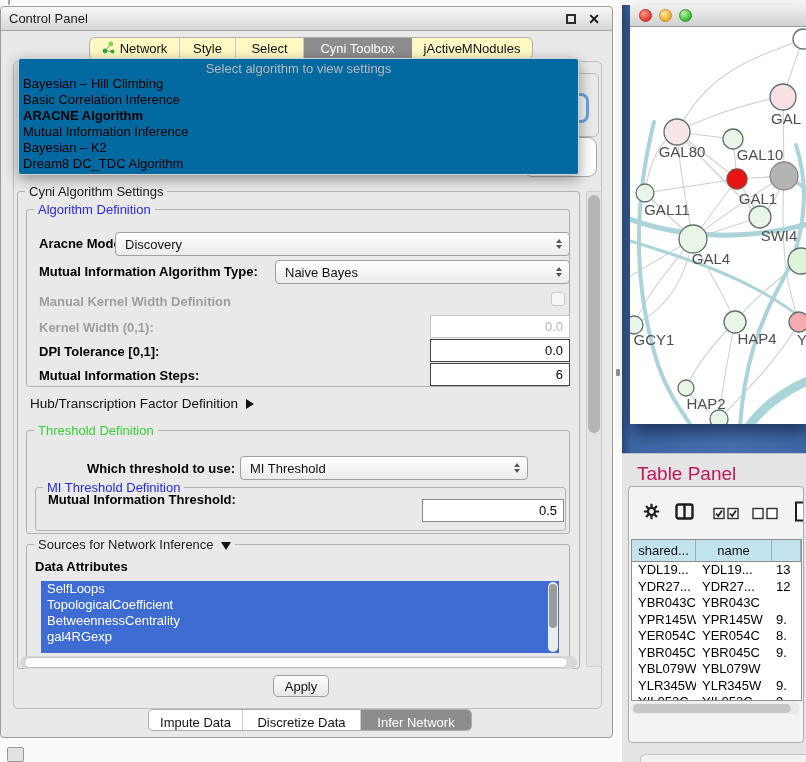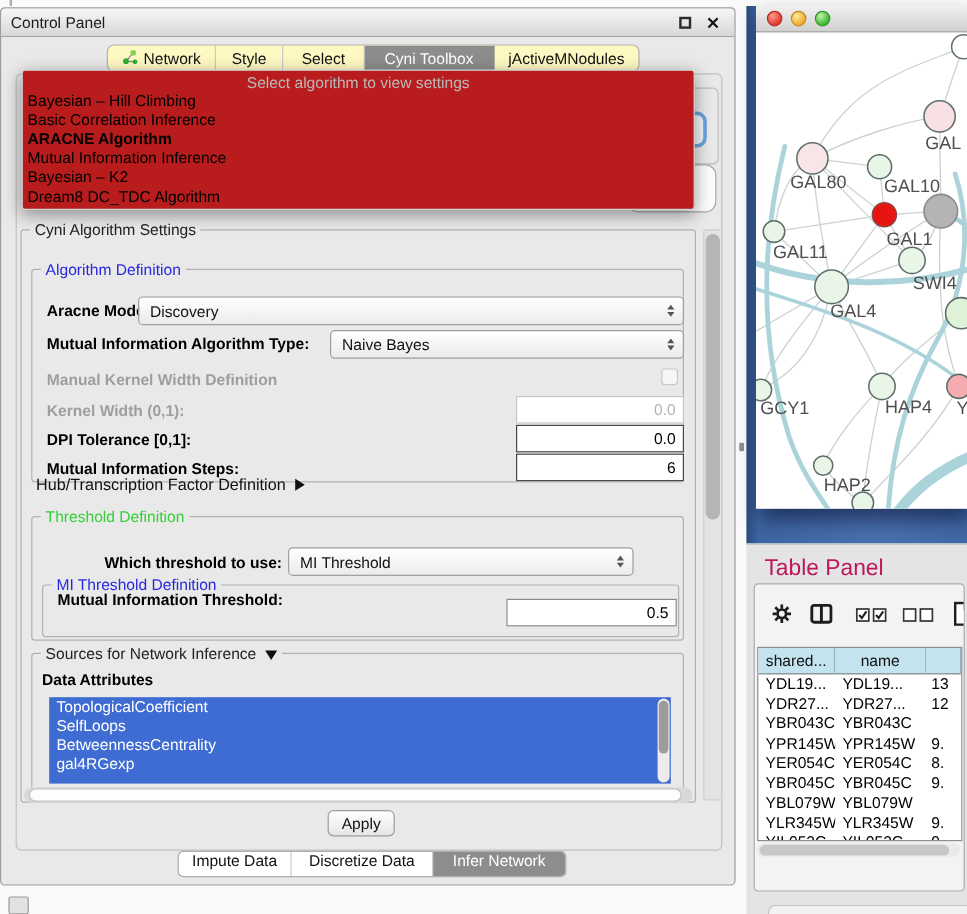--- a/index.html
+++ b/index.html
@@ -44,28 +44,28 @@
   .attr-list{position:absolute;background:#3e6cd2;overflow:hidden}
   .attr-item{color:#fff;font-size:13px;height:16px;line-height:16px;padding-left:6px;white-space:nowrap}
   .attr-scroll{position:absolute;right:1px;top:1px;bottom:1px;width:10px;background:#ececec;border-radius:5px}
   .attr-thumb{position:absolute;left:1px;right:1px;top:2px;height:44px;background:#9b9b9b;border-radius:4px}
 
   .hscroll{position:absolute;background:#d9d9d9;border-radius:7px}
   .hscroll .thumb{position:absolute;top:1px;bottom:1px;left:4px;right:9px;background:#fdfdfd;border:1px solid #c2c2c2;border-radius:6px}
   .vscroll{position:absolute;left:585px;top:184px;width:16px;height:476px;background:#e3e3e3;border:1px solid #cfcfcf;border-radius:2px}
   .vscroll .thumb{position:absolute;left:1px;width:12px;top:3px;height:238px;background:#b5b5b5;border-radius:6px}
 
-  .overlay{position:absolute;left:17px;top:51px;width:561px;height:117px;background:#b91c1c;border:1px solid #d2d2d2;border-radius:3px;box-shadow:0 4px 14px rgba(0,0,0,.4);z-index:5;overflow:hidden}
+  .overlay{position:absolute;left:17px;top:51px;width:561px;height:117px;background:#0369a1;border:1px solid #d2d2d2;border-radius:3px;box-shadow:0 4px 14px rgba(0,0,0,.4);z-index:5;overflow:hidden}
   .overlay-placeholder{text-align:center;color:#b9b9b9;font-size:13px;padding-top:2px;height:17px}
   .algo-item{font-size:13px;height:16px;line-height:16px;padding-left:4px;color:#000;white-space:nowrap}
   .algo-item.selected{font-weight:bold}
 
   .apply-btn{position:absolute;left:272px;top:668px;width:56px;height:22px;background:linear-gradient(#ffffff,#e6e6e6);border:1px solid #9e9e9e;border-radius:5px;font-size:13px;display:flex;align-items:center;justify-content:center;color:#111}
   .bottom-tabs{position:absolute;left:147px;top:702px;height:22px;display:flex;background:#fff;border:1px solid #adadad;border-radius:5px;overflow:hidden}
-  .btab{display:flex;align-items:flex-start;justify-content:center;font-size:13px;color:#111;border-right:1px solid #ccc;white-space:nowrap}
+  .btab{display:flex;align-items:flex-end;justify-content:center;font-size:13px;color:#111;border-right:1px solid #ccc;white-space:nowrap}
   .btab:last-child{border-right:none}
   .btab.active{background:#8d8d8d;color:#fff}
 
   .mini-icon{position:absolute;left:7px;top:747px;width:17px;height:15px;border:1px solid #999;background:#e2e2e2;border-radius:2px}
   .top-tick{position:absolute;left:8px;top:0;width:2px;height:5px;background:#ababab}
   .grab-dot{position:absolute;left:616px;top:369px;width:4px;height:7px;background:#8f8f8f;border-radius:1px}
 
   
   .blue-area{position:absolute;left:622px;top:5px;width:184px;height:448px;background:linear-gradient(90deg,#2a4a7b 0px,#3d66a4 10px,#4971b0 60%,#3f68a6 100%)}
   .net-window{position:absolute;left:8px;top:0;width:176px;height:419px;background:#fff;box-shadow:3px 9px 16px rgba(0,0,25,.5)}
@@ -131,21 +131,21 @@
 
   <div class="content-box"></div>
 
   <div style="position:absolute;left:520px;top:66px;width:78px;height:64px;border:1px solid #bdbdbd;border-radius:5px"></div>
   <div style="position:absolute;left:530px;top:86px;width:58px;height:30px;border:3px solid #6ba3dc;border-radius:8px;background:#f2f6fb"></div>
   <div style="position:absolute;left:522px;top:130px;width:74px;height:40px;border:1px solid #a8a8a8;border-radius:9px;background:#fdfdfd"></div>
 
   <div class="group" style="left:16px;top:184px;width:563px;height:478px">
     <span class="legend">Cyni Algorithm Settings</span>
 
-    <div class="group" style="left:8px;top:32px;width:544px;height:178px">
+    <div class="group" style="left:8px;top:17px;width:544px;height:178px">
       <span class="legend blue">Algorithm Definition</span>
       <span class="lbl" style="left:12px;top:26px">Aracne Mode:</span>
       <div class="combo" style="left:88px;top:22px;width:455px">
         <span>Discovery</span>
         <span class="updown">
             <i class="up"></i>
             <i class="dn"></i>
           </span>
       </div>
       <span class="lbl" style="left:12px;top:54px">Mutual Information Algorithm Type:</span>
@@ -193,22 +193,22 @@
             <span>0.5</span>
           </div>
       </div>
     </div>
 
     <div class="group" style="left:8px;top:352px;width:544px;height:124px">
       <span class="legend"><span>Sources for Network Inference</span><span class="tri-down"></span></span>
       <span class="lbl" style="left:8px;top:14px">Data Attributes</span>
       <div class="attr-list" style="left:14px;top:36px;width:518px;height:72px">
         <div>
+            <div class="attr-item">SelfLoops</div>
             <div class="attr-item">TopologicalCoefficient</div>
-            <div class="attr-item">SelfLoops</div>
             <div class="attr-item">BetweennessCentrality</div>
             <div class="attr-item">gal4RGexp</div>
           </div>
         <div class="attr-scroll">
             <div class="attr-thumb"></div>
           </div>
       </div>
     </div>
 
     <div class="hscroll" style="left:2px;top:464px;width:557px;height:13px">

